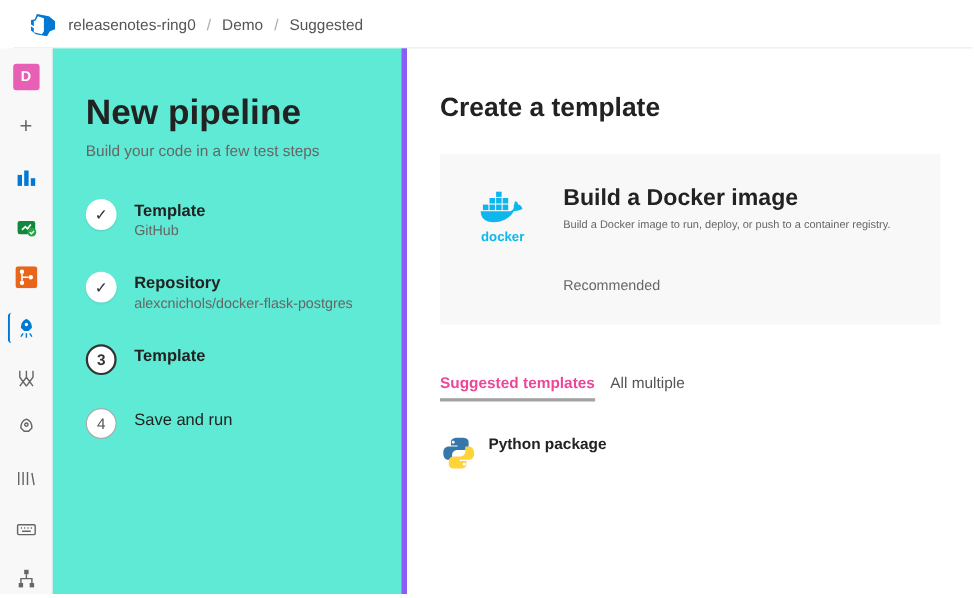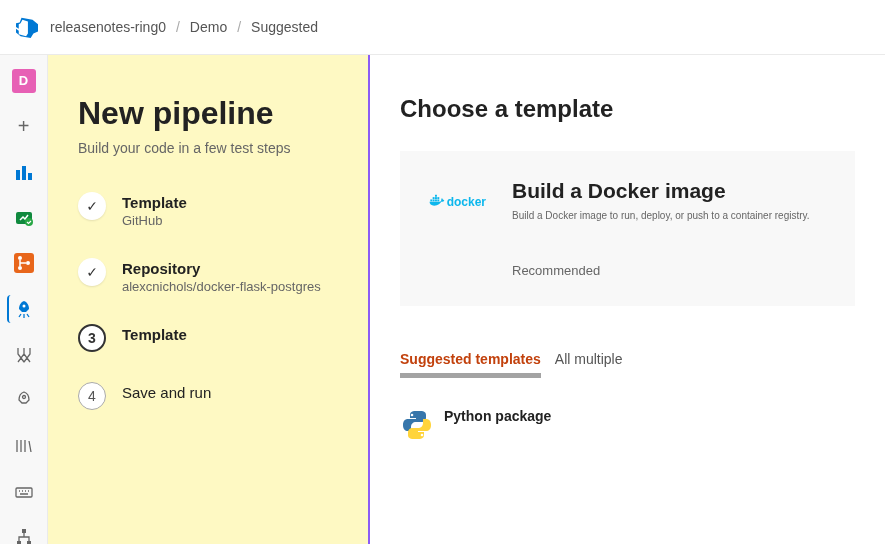--- a/index.html
+++ b/index.html
@@ -1,57 +1,57 @@
 <!DOCTYPE html>
 <html><head>
   <meta charset="utf-8">
   <style>
     * { box-sizing: border-box; margin: 0; padding: 0; }
     body { font-family: "Segoe UI", -apple-system, sans-serif; width: 885px; height: 544px; overflow: hidden; background: #fff; color: #333; }
 
-    .top-bar { height: 55px; display: flex; align-items: center; padding: 0 16px; border-bottom: 1px solid #eaeaea; gap: 12px; }
+    .top-bar { height: 44px; display: flex; align-items: center; padding: 0 16px; border-bottom: 1px solid #eaeaea; gap: 12px; margin-left: 12px; }
     .logo-icon { width: 22px; height: 22px; color: #0078d4; }
     .breadcrumb { display: flex; align-items: center; gap: 10px; font-size: 14px; color: #555; }
     .breadcrumb span { color: #555; }
     .breadcrumb .sep { color: #aaa; }
 
     .main-area { display: flex; height: 496px; }
 
     .nav-rail { width: 48px; background: #f8f8f8; border-right: 1px solid #eaeaea; display: flex; flex-direction: column; align-items: center; padding-top: 12px; gap: 18px; }
     .nav-item { width: 32px; height: 32px; display: flex; align-items: center; justify-content: center; border-radius: 4px; cursor: pointer; }
     .badge-d { width: 24px; height: 24px; background: #e760b5; color: #fff; border-radius: 3px; display: flex; align-items: center; justify-content: center; font-size: 13px; font-weight: 600; }
     .plus-ic { font-size: 20px; color: #666; }
     .nav-icon { width: 20px; height: 20px; }
 
-    .wizard-panel { width: 322px; background: #fef9c3; border-right: 2px solid #8b5cf6; padding: 40px 30px 40px 30px; }
+    .wizard-panel { width: 322px; background: #5eead4; border-right: 5px solid #8b5cf6; padding: 40px 30px 40px 30px; }
     .wizard-title { font-size: 32px; font-weight: 600; color: #222; margin-bottom: 8px; }
     .wizard-subtitle { font-size: 14px; color: #666; margin-bottom: 36px; }
     .step { display: flex; align-items: flex-start; gap: 16px; margin-bottom: 30px; }
     .step-ic { width: 28px; height: 28px; border-radius: 50%; display: flex; align-items: center; justify-content: center; flex-shrink: 0; font-size: 14px; }
     .step-ic.done { background: #fff; box-shadow: 0 1px 2px rgba(0,0,0,0.1); color: #333; }
     .step-ic.current { border: 2px solid #333; background: #fff; font-weight: 600; }
     .step-ic.pending { border: 1px solid #aaa; background: #fff; color: #555; }
     .step-body { padding-top: 2px; }
     .step-title { font-size: 15px; font-weight: 600; color: #222; }
     .step-sub { font-size: 13px; color: #666; margin-top: 2px; }
 
     .content-panel { flex: 1; padding: 40px 30px; overflow: hidden; }
     .content-title { font-size: 24px; font-weight: 600; color: #222; margin-bottom: 28px; }
 
     .rec-card { background: #f8f8f8; padding: 28px; display: flex; gap: 26px; margin-bottom: 45px; align-items: flex-start; }
-    .rec-logo { width: 58px; flex-shrink: 0; display: flex; flex-direction: row; align-items: center; padding-top: 6px; }
+    .rec-logo { width: 58px; flex-shrink: 0; display: flex; flex-direction: column; align-items: center; padding-top: 6px; }
     .rec-logo-text { font-size: 12px; color: #0db7ed; font-weight: 600; margin-top: 2px; }
     .rec-body { flex: 1; }
     .rec-title { font-size: 21px; font-weight: 600; color: #222; margin-bottom: 6px; }
     .rec-desc { font-size: 10px; color: #666; line-height: 1.4; }
     .rec-badge { position: relative; text-align: left; font-size: 13px; color: #666; margin-top: 40px; }
 
     .tabs { display: flex; gap: 14px; margin-bottom: 26px; font-size: 14px; }
     .tab { padding-bottom: 6px; cursor: pointer; color: #555; }
-    .tab.active { font-weight: 600; color: #c2410c; border-bottom: 5px solid #a3a3a3; }
+    .tab.active { font-weight: 600; color: #ec4899; border-bottom: 3px solid #a3a3a3; }
 
     .tmpl-item { display: flex; gap: 10px; align-items: flex-start; padding: 4px 0; cursor: pointer; }
     .tmpl-icon { width: 34px; height: 34px; flex-shrink: 0; }
     .tmpl-title { font-size: 14px; font-weight: 600; color: #222; margin-bottom: 2px; }
     .tmpl-desc { font-size: 13px; color: #666; }
   </style>
 </head>
 <body>
 
 <div class="top-bar">
@@ -168,21 +168,21 @@
 
     <div class="step">
       <div class="step-ic pending">4</div>
       <div class="step-body">
         <div class="step-title" style="font-weight:400;">Save and run</div>
       </div>
     </div>
   </div>
 
   <div class="content-panel">
-    <h2 class="content-title">Choose a template</h2>
+    <h2 class="content-title">Create a template</h2>
 
     <div class="rec-card">
       <div class="rec-logo">
         <svg width="48" height="32" viewBox="0 0 48 32">
           <rect x="6" y="12" width="5" height="5" fill="#0db7ed"></rect>
             <rect x="12" y="12" width="5" height="5" fill="#0db7ed"></rect>
             <rect x="18" y="12" width="5" height="5" fill="#0db7ed"></rect>
             <rect x="24" y="12" width="5" height="5" fill="#0db7ed"></rect>
           <rect x="12" y="6" width="5" height="5" fill="#0db7ed"></rect>
             <rect x="18" y="6" width="5" height="5" fill="#0db7ed"></rect>

